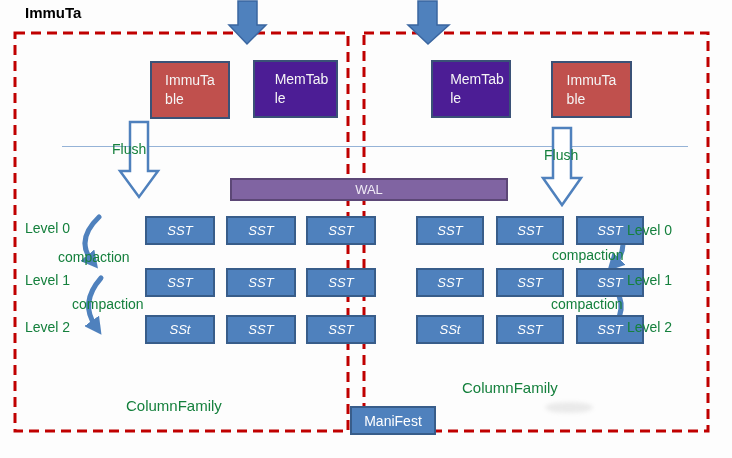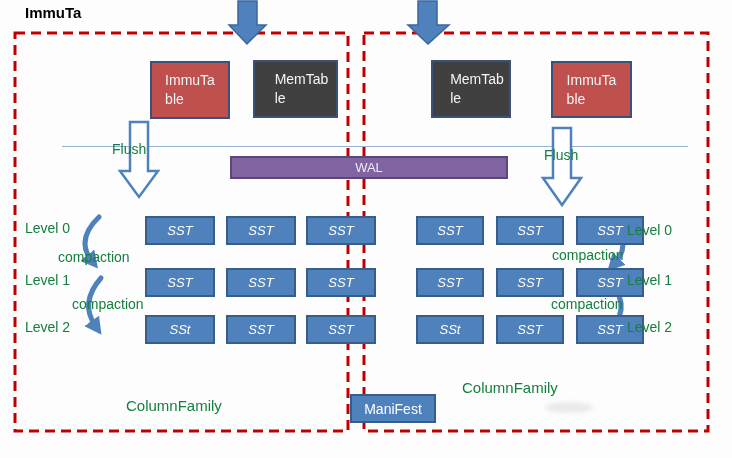--- a/index.html
+++ b/index.html
@@ -15,21 +15,21 @@
   .box{
     position:absolute;z-index:2;box-sizing:border-box;
     display:flex;align-items:center;justify-content:center;
     color:#fff;text-align:left;margin-left:38px;
   }
   .mm{
     border:2px solid #3A5277;font-size:14px;line-height:1.35;
     white-space:pre-line;color:#f5f5f5;
   }
   .imm{background:#C0504D;}
-  .mem{background:#404040;padding-left:12px;}
+  .mem{background:#4c1d95;padding-left:12px;}
   .wal{background:#8064A2;border:2px solid #5C4776;font-size:13px;color:#efeaf5;}
   .sst{background:#4F81BD;border:2px solid #385D8A;font-size:13px;color:#fff;font-style:italic;}
   .meta{background:#4F81BD;border:2px solid #385D8A;font-size:14px;color:#fff;}
   .lbl{position:absolute;z-index:3;color:#15803d;font-size:14px;white-space:nowrap;}
   .family{font-size:15px;}
   .smudge{
     position:absolute;z-index:2;background:#8a8a8a;opacity:.16;
     border-radius:50%;filter:blur(2px);
   }
 </style>
@@ -70,21 +70,21 @@
   <div class="box mm mem" style="left:215px;top:60px;width:85px;height:58px;">MemTab
 le</div>
   <div class="box mm mem" style="left:393px;top:60px;width:80px;height:58px;">MemTab
 le</div>
   <div class="box mm imm" style="left:513px;top:61px;width:81px;height:57px;">ImmuTa
 ble</div>
 
   <div class="lbl" style="left:112px;top:141px;">Flush</div>
   <div class="lbl" style="left:544px;top:147px;">Flush</div>
 
-  <div class="box wal" style="left:192px;top:156px;width:278px;height:23px;">WAL</div>
+  <div class="box wal" style="left:192px;top:178px;width:278px;height:23px;">WAL</div>
 
   <div class="box sst" style="left:107px;top:216px;width:70px;height:29px;">SST</div>
   <div class="box sst" style="left:188px;top:216px;width:70px;height:29px;">SST</div>
   <div class="box sst" style="left:268px;top:216px;width:70px;height:29px;">SST</div>
   <div class="box sst" style="left:107px;top:268px;width:70px;height:29px;">SST</div>
   <div class="box sst" style="left:188px;top:268px;width:70px;height:29px;">SST</div>
   <div class="box sst" style="left:268px;top:268px;width:70px;height:29px;">SST</div>
   <div class="box sst" style="left:107px;top:315px;width:70px;height:29px;">SSt</div>
   <div class="box sst" style="left:188px;top:315px;width:70px;height:29px;">SST</div>
   <div class="box sst" style="left:268px;top:315px;width:70px;height:29px;">SST</div>
@@ -105,20 +105,20 @@
 
   <div class="lbl" style="left:627px;top:222px;">Level 0</div>
   <div class="lbl" style="left:627px;top:272px;">Level 1</div>
   <div class="lbl" style="left:627px;top:319px;">Level 2</div>
 
   <div class="lbl" style="left:58px;top:249px;">compaction</div>
   <div class="lbl" style="left:72px;top:296px;">compaction</div>
   <div class="lbl" style="left:552px;top:247px;">compaction</div>
   <div class="lbl" style="left:551px;top:296px;">compaction</div>
 
-  <div class="box meta" style="left:312px;top:394px;width:86px;height:29px;">ManiFest</div>
+  <div class="box meta" style="left:312px;top:406px;width:86px;height:29px;">ManiFest</div>
 
   <div class="lbl family" style="left:126px;top:397px;">ColumnFamily</div>
   <div class="lbl family" style="left:462px;top:379px;">ColumnFamily</div>
 
   <div class="smudge" style="left:545px;top:402px;width:48px;height:11px;"></div>
 
 </div>
 
 </body></html>

